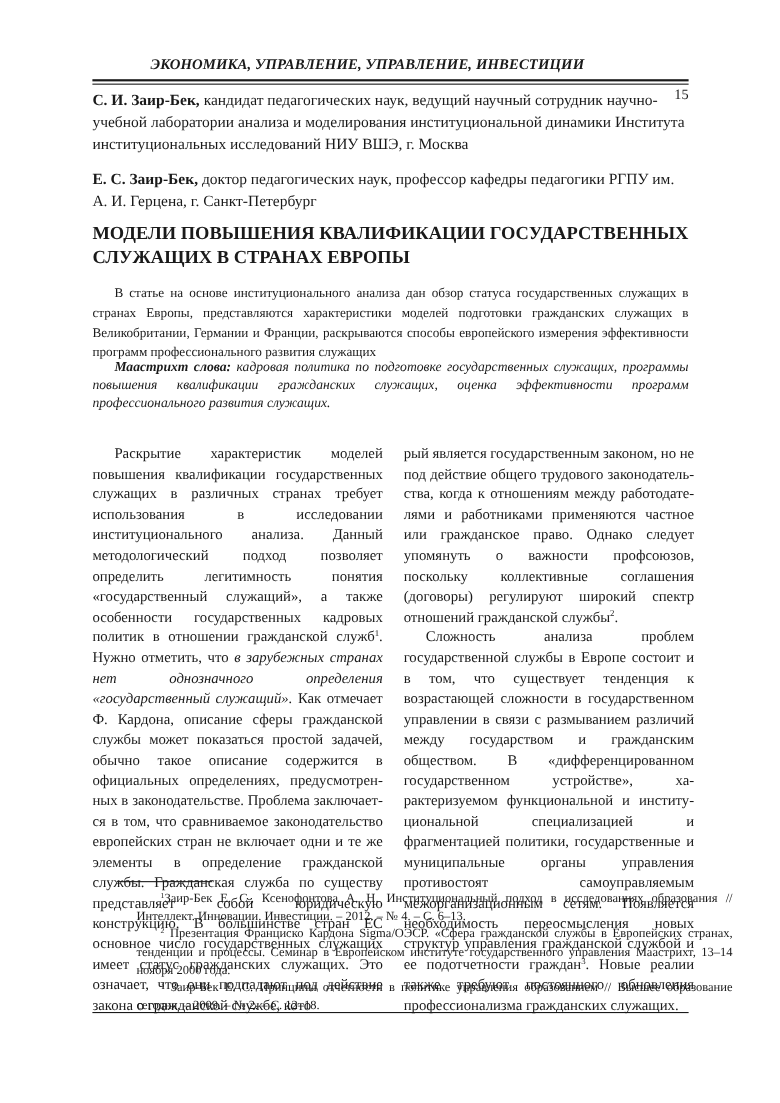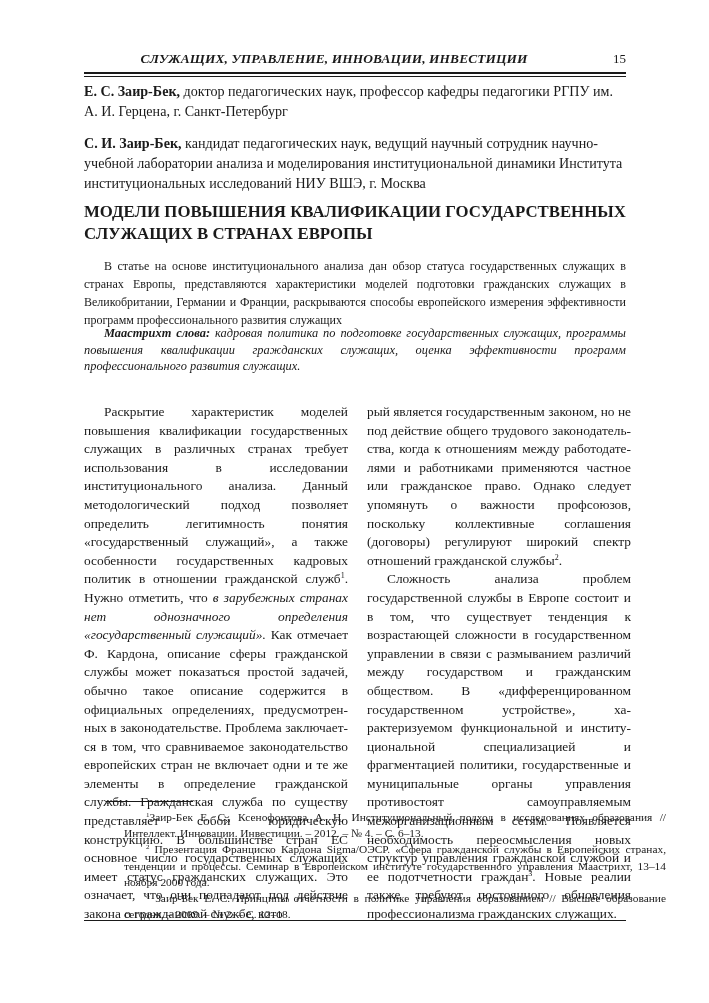--- a/index.html
+++ b/index.html
@@ -3,21 +3,21 @@
 <meta charset="utf-8">
 <style>
   html, body { margin: 0; padding: 0; background: #ffffff; }
   body { width: 709px; height: 1003px; position: relative; overflow: hidden;
          font-family: "Liberation Serif", "DejaVu Serif", serif; color: #1a1a1a; }
   .page { position: absolute; left: 84px; top: 0; width: 542px; }
 
   .running-head { position: absolute; top: 51px; left: 0; width: 542px; height: 18px; }
   .running-head .journal { position: absolute; left: 0; width: 500px; text-align: center;
         font-weight: bold; font-style: italic; font-size: 13.4px; letter-spacing: 0.1px; }
-  .running-head .pageno { position: absolute; right: 0; font-size: 13px; }
+  .running-head .pageno { position: absolute; right: 0; font-size: 13px; margin-top: 27px; }
   .rule-thick { position: absolute; top: 72px; left: 0; width: 542px; height: 2.2px; background: #1a1a1a; }
   .rule-thin  { position: absolute; top: 76px; left: 0; width: 542px; height: 1px; background: #1a1a1a; }
 
   .authors { position: absolute; top: 81px; left: 0; width: 542px; font-size: 14.1px; line-height: 20px; }
   .author { margin: 0 0 12px 0; }
   .author b { font-weight: bold; }
 
   .title { position: absolute; top: 201px; left: 0; width: 542px; text-align: left;
            font-weight: bold; font-size: 16.8px; line-height: 22px; }
 
@@ -40,32 +40,32 @@
   .footnotes p { margin: 0; text-indent: 22px; }
   .footnotes sup { font-size: 7px; vertical-align: 4px; }
   .bottom-rule { position: absolute; top: 920px; left: 0; width: 542px; height: 1px; background: #1a1a1a; }
 </style>
 </head>
 <body>
 
 <div class="page">
 
   <div class="running-head">
-    <span class="journal">СЛУЖАЩИХ, УПРАВЛЕНИЕ, ИННОВАЦИИ, ИНВЕСТИЦИИ</span>
+    <span class="journal">ЭКОНОМИКА, УПРАВЛЕНИЕ, УПРАВЛЕНИЕ, ИНВЕСТИЦИИ</span>
     <span class="pageno">15</span>
   </div>
   <div class="rule-thick"></div>
   <div class="rule-thin"></div>
 
   <div class="authors">
     <p class="author">
-      <b>Е. С. Заир-Бек,</b><span> доктор педагогических наук, профессор кафедры педагогики РГПУ им. А. И. Герцена, г. Санкт-Петербург</span>
+      <b>С. И. Заир-Бек,</b><span> кандидат педагогических наук, ведущий научный сотрудник научно-учебной лаборатории анализа и моделирования институциональной динамики Института институциональных исследований НИУ ВШЭ, г. Москва</span>
     </p>
     <p class="author">
-      <b>С. И. Заир-Бек,</b><span> кандидат педагогических наук, ведущий научный сотрудник научно-учебной лаборатории анализа и моделирования институциональной динамики Института институциональных исследований НИУ ВШЭ, г. Москва</span>
+      <b>Е. С. Заир-Бек,</b><span> доктор педагогических наук, профессор кафедры педагогики РГПУ им. А. И. Герцена, г. Санкт-Петербург</span>
     </p>
   </div>
 
   <div class="title">МОДЕЛИ ПОВЫШЕНИЯ КВАЛИФИКАЦИИ ГОСУДАРСТВЕННЫХ СЛУЖАЩИХ В СТРАНАХ ЕВРОПЫ</div>
 
   <p class="abstract">В статье на основе институционального анализа дан обзор статуса государственных служащих в странах Европы, представляются характеристики моделей подготовки гражданских служащих в Великобритании, Германии и Франции, раскрываются способы европейского измерения эффективности программ профессионального развития служащих</p>
 
   <p class="keywords">
     <b>Маастрихт слова:</b><span> кадровая политика по подготовке государственных служащих, программы повышения квалификации гражданских служащих, оценка эффективности программ профессионального развития служащих.</span>
   </p>

